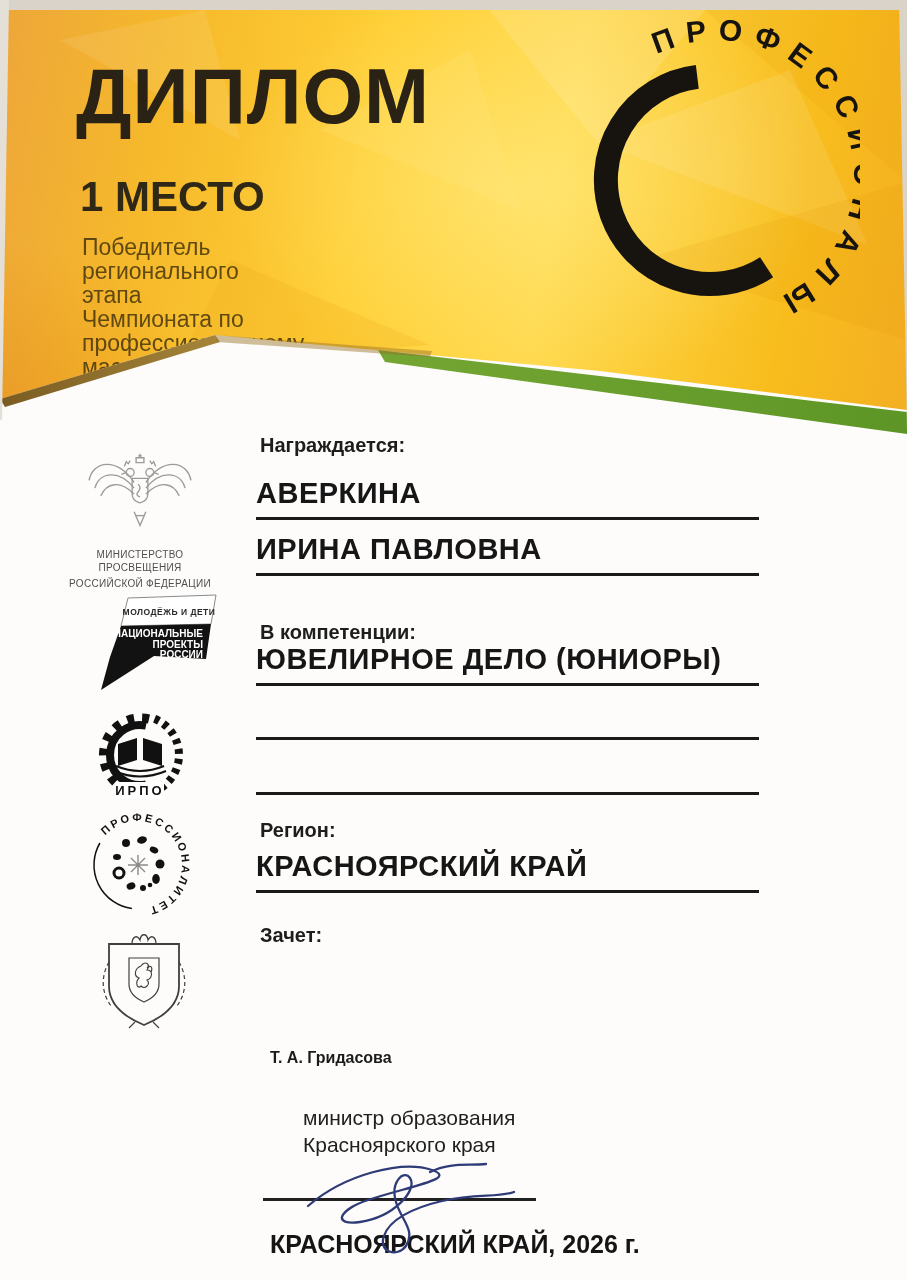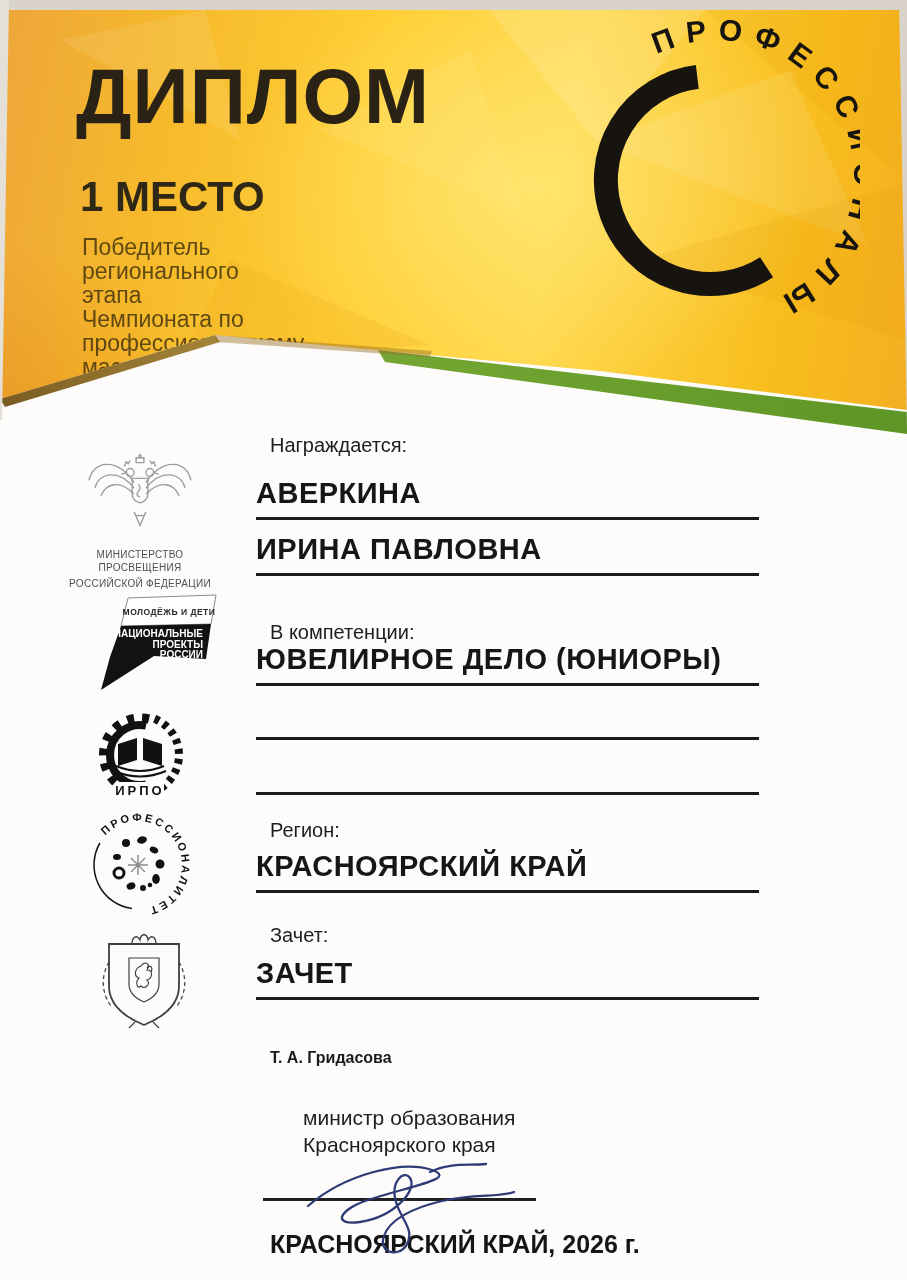--- a/index.html
+++ b/index.html
@@ -59,21 +59,21 @@
   .logo{position:absolute;color:#4d4d4d;}
   .logo svg{display:block;margin:0 auto;}
   .lg-ministry{left:55px;top:437px;width:170px;text-align:center;}
   .lg-ministry .cap{font-size:10px;line-height:13px;letter-spacing:.3px;color:#4f4f4f;margin-top:3px;}
   .lg-np{left:96px;top:583px;}
   .lg-irpo{left:90px;top:698px;}
   .lg-prof{left:86px;top:799px;}
   .lg-coat{left:99px;top:922px;}
 
   
-  .flabel{position:absolute;left:270px;font-size:20px;font-weight:400;color:#1d1d1d;white-space:nowrap;}
+  .flabel{position:absolute;left:260px;font-size:20px;font-weight:700;color:#1d1d1d;white-space:nowrap;}
   .vline{position:absolute;left:256px;width:503px;height:34px;line-height:34px;
     padding-bottom:7px;border-bottom:3px solid var(--c-line,#1a1a1a);
     font-size:29px;font-weight:700;letter-spacing:.5px;color:#161616;white-space:nowrap;}
   .l-award{top:424px;} .v-surname{top:466px;} .v-patronymic{top:522px;}
   .l-comp{top:611px;}  .v-comp{top:632px;}   .v-empty1{top:686px;} .v-empty2{top:741px;}
   .l-region{top:809px;}.v-region{top:839px;}
   .l-zachet{top:914px;}.v-zachet{top:946px;}
 
   
   .sig-name{position:absolute;left:270px;top:1039px;font-size:16px;font-weight:700;color:#1b1b1b;}
@@ -211,21 +211,20 @@
 
     <div class="flabel l-comp">В компетенции:</div>
     <div class="vline v-comp">ЮВЕЛИРНОЕ ДЕЛО (ЮНИОРЫ)</div>
     <div class="vline v-empty1"></div>
     <div class="vline v-empty2"></div>
 
     <div class="flabel l-region">Регион:</div>
     <div class="vline v-region">КРАСНОЯРСКИЙ КРАЙ</div>
 
     <div class="flabel l-zachet">Зачет:</div>
-    <div class="vline v-zachet">ЗАЧЕТ</div>
 
     <div class="sig-name">Т. А. Гридасова</div>
     <div class="sig-role">
       <div>министр образования</div>
       <div>Красноярского края</div>
     </div>
     <div class="sig-line"></div>
     <svg class="signature" width="240" height="112" viewBox="0 0 240 112" fill="none" stroke="var(--c-signature-blue,#2e3b76)" stroke-width="2.3" stroke-linecap="round">
       <path d="M18,60 C55,28 112,14 142,24 C168,33 120,40 78,54 C48,64 42,80 70,76 C104,71 128,44 120,32 C114,23 100,36 106,56 C111,74 126,84 116,100 C107,112 88,106 94,90 C99,74 122,62 152,55 C186,47 208,52 224,46"></path>
       <path d="M140,26 C160,16 178,20 196,18"></path>

